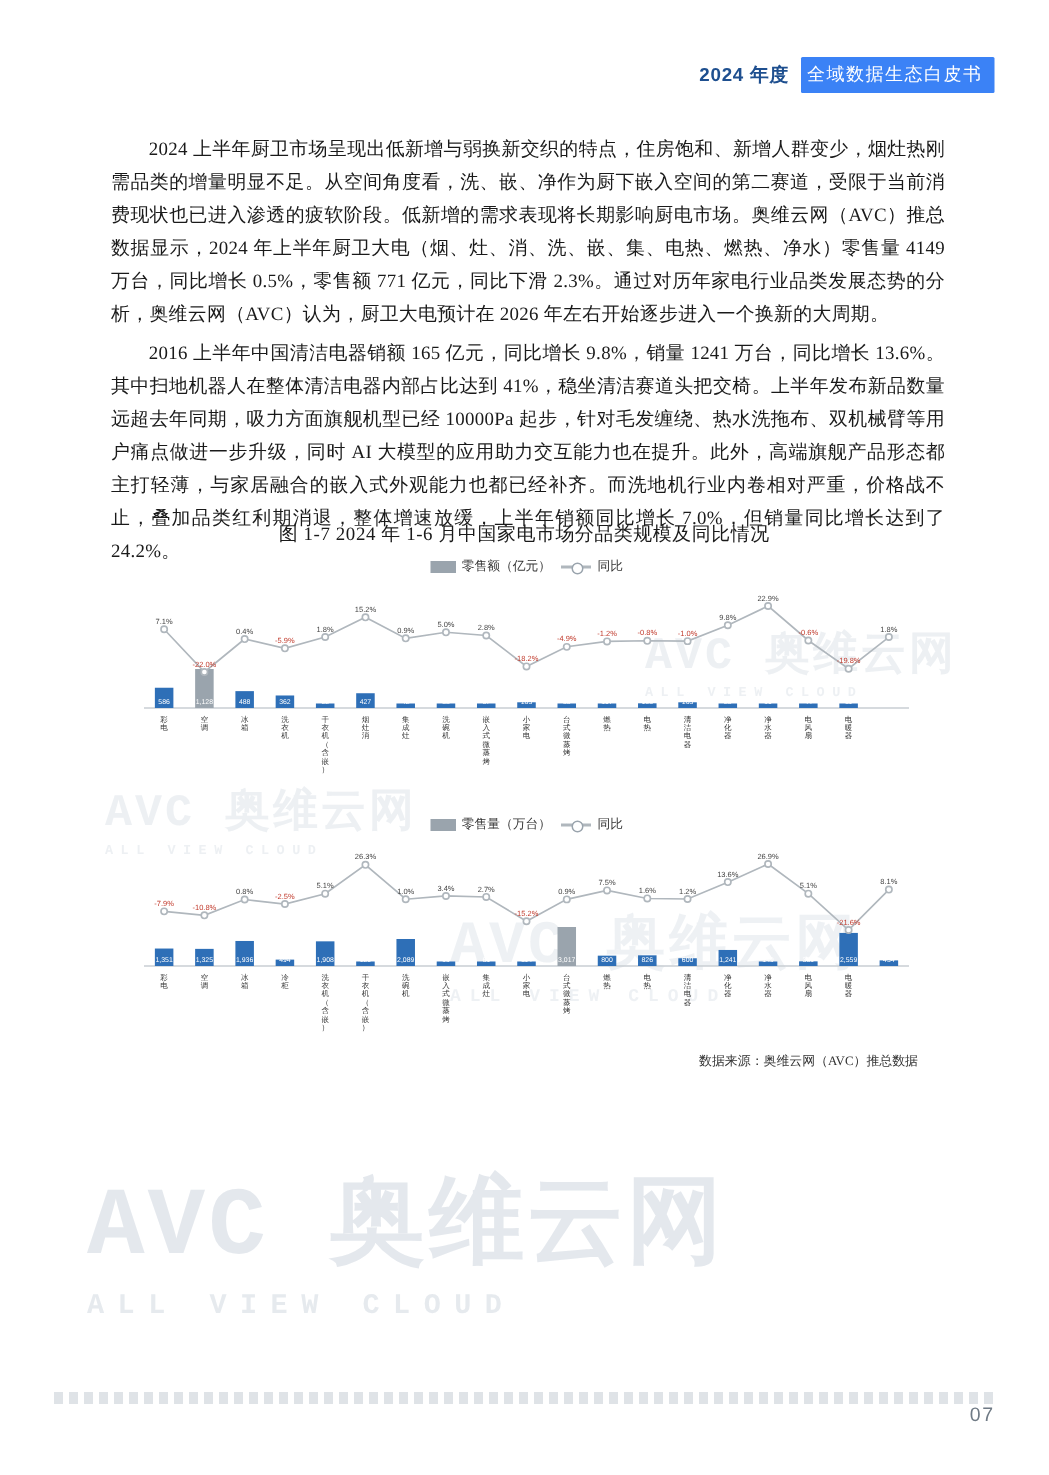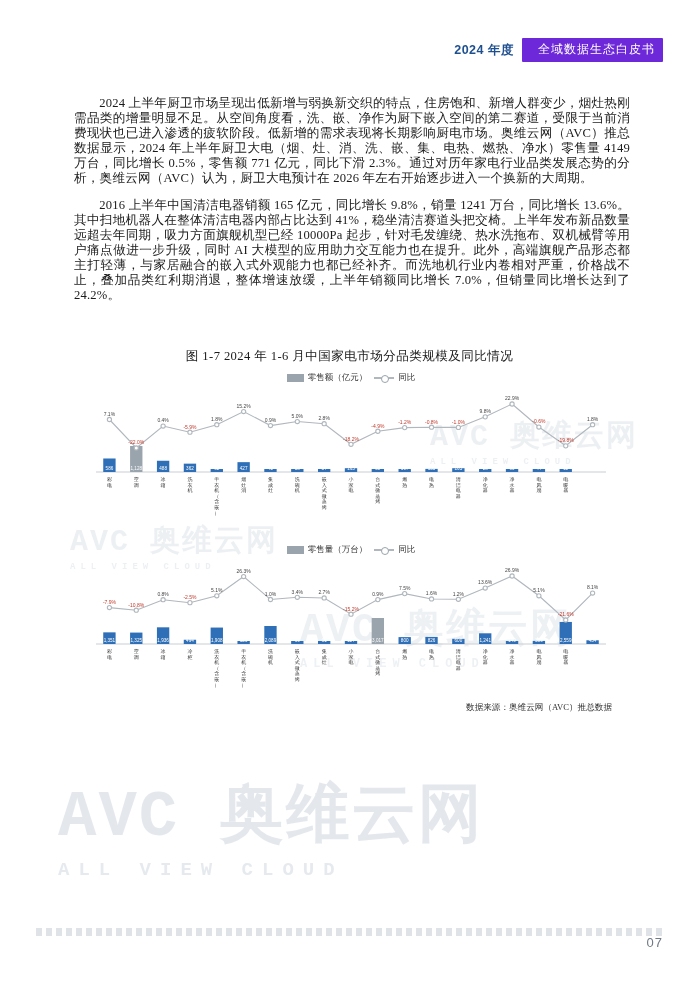--- a/index.html
+++ b/index.html
@@ -20,33 +20,33 @@
   .header{
     position:absolute;top:38px;right:36px;
     display:flex;align-items:center;gap:8px;
   }
   .header .year{
     color:#1e4f8f;font-weight:bold;font-size:12.5px;
     font-family:"Liberation Sans", sans-serif;
     letter-spacing:.5px;
   }
   .header .tagbox{
-    background:#6d28d9;color:#ffffff;
-    font-size:12px;padding:3px 8px 4px 16px;
+    background:#3b82f6;color:#ffffff;
+    font-size:12px;padding:3px 8px 4px 4px;
     font-family:"Liberation Sans", sans-serif;
     letter-spacing:1px;
     border-radius:1px;
   }
   
   .content{
     position:absolute;left:74px;top:84px;width:556px;
   }
   .para{
-    font-size:12.6px;line-height:15px;text-align:justify;
-    text-indent:2em;margin:12px 0 2px 0;
+    font-size:12.6px;line-height:22px;text-align:justify;
+    text-indent:2em;margin:4px 0 2px 0;
     letter-spacing:.2px;
   }
   
   .fig-title{
     position:absolute;left:0;right:0;top:348px;
     text-align:center;font-size:12.6px;letter-spacing:.4px;
   }
   
   .chart-wrap{
     position:absolute;left:86px;top:372px;width:530px;height:360px;

